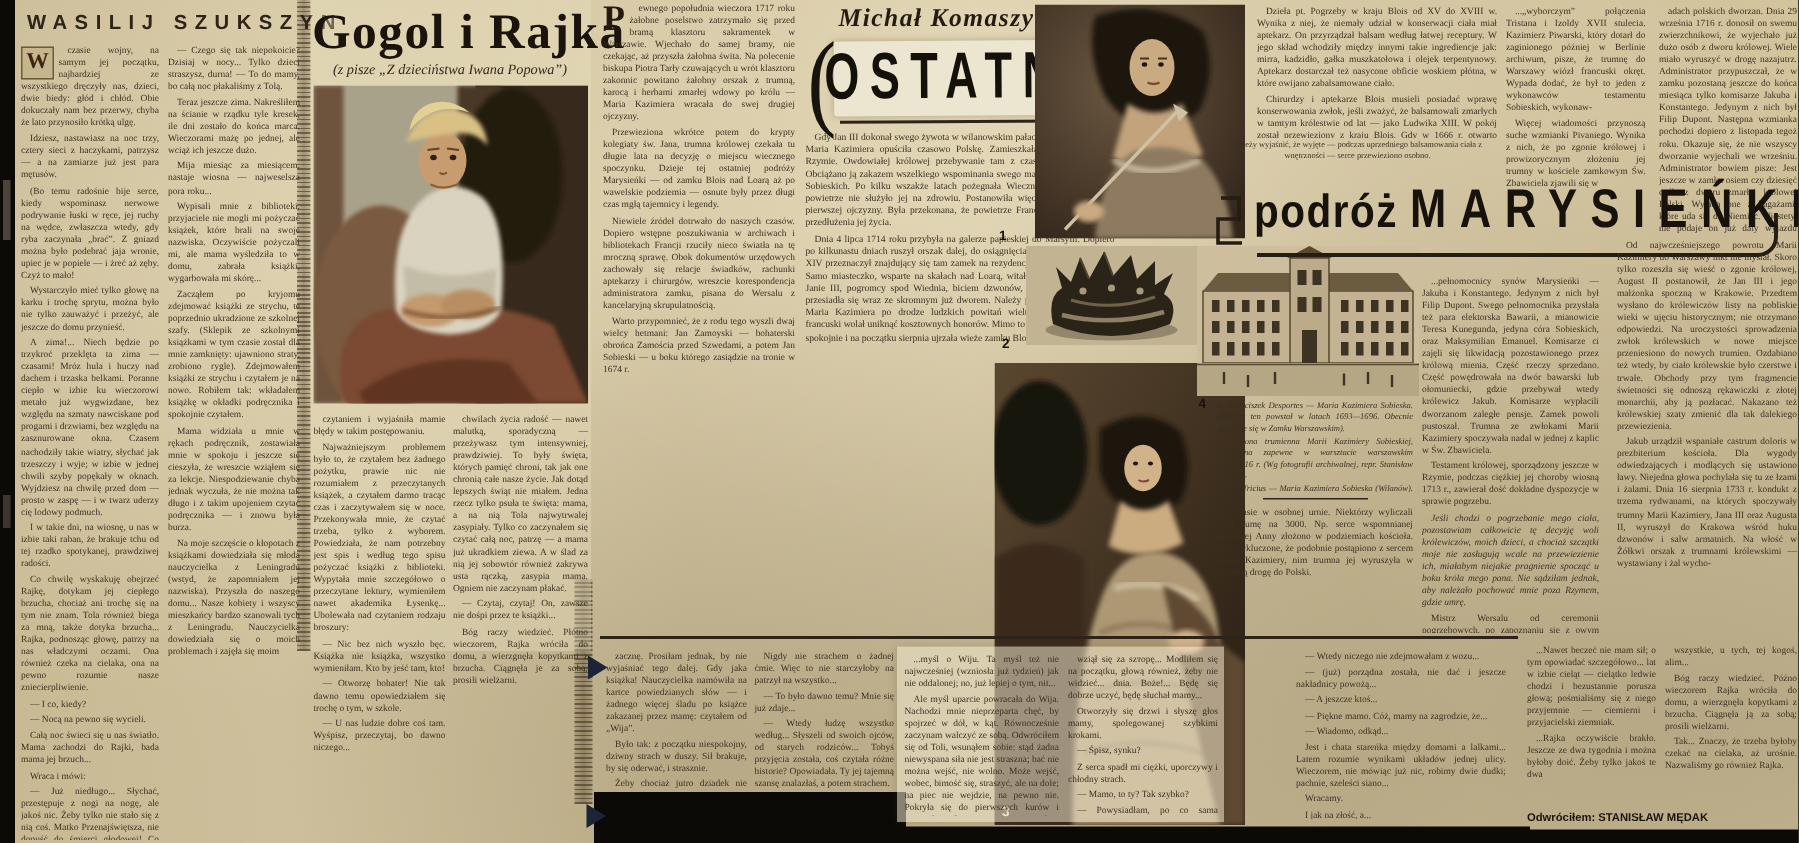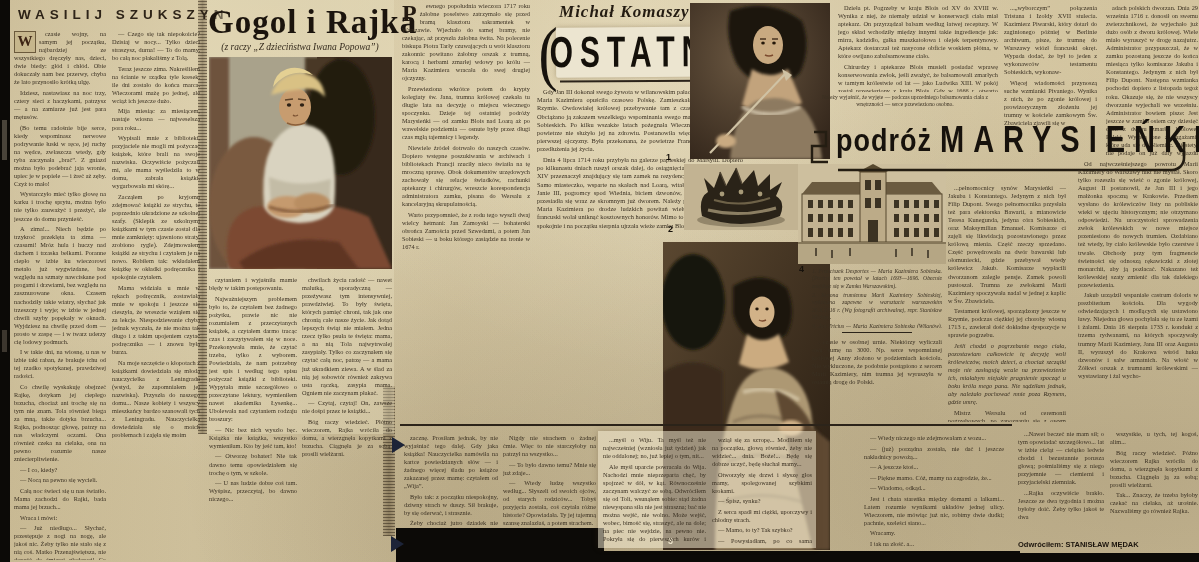--- a/index.html
+++ b/index.html
@@ -78,21 +78,21 @@
       <p>Teraz jeszcze zima. Nakreśliłem na ścianie w rządku tyle kresek, ile dni zostało do końca marca. Wieczorami mażę po jednej, ale wciąż ich jeszcze dużo.</p>
       <p>Mija miesiąc za miesiącem, nastaje wiosna — najweselsza pora roku...</p>
       <p>Wypisali mnie z biblioteki, przyjaciele nie mogli mi pożyczać książek, które brali na swoje nazwiska. Oczywiście pożyczali mi, ale mama wyśledziła to w domu, zabrała książki, wygarbowała mi skórę...</p>
       <p>Zacząłem po kryjomu zdejmować książki ze strychu, te poprzednio ukradzione ze szkolnej szafy. (Sklepik ze szkolnymi książkami w tym czasie został dla mnie zamknięty: ujawniono straty, zrobiono rygle). Zdejmowałem książki ze strychu i czytałem je na nowo. Robiłem tak: wkładałem książkę w okładki podręcznika i spokojnie czytałem.</p>
       <p>Mama widziała u mnie w rękach podręcznik, zostawiała mnie w spokoju i jeszcze się cieszyła, że wreszcie wziąłem się za lekcje. Niespodziewanie chyba jednak wyczuła, że nie można tak długo i z takim upojeniem czytać podręcznika — i znowu była burza.</p>
       <p>Na moje szczęście o kłopotach z książkami dowiedziała się młoda nauczycielka z Leningradu (wstyd, że zapomniałem jej nazwiska). Przyszła do naszego domu... Nasze kobiety i wszyscy mieszkańcy bardzo szanowali tych z Leningradu. Nauczycielka dowiedziała się o moich problemach i zajęła się moim</p>
     </div>
 
   <div class="abs patch" style="left:207px;top:0;width:187px;height:434px;"></div>
   <div id="gogol-title" class="abs" style="left:208px;top:4px;width:184px;">Gogol i Rajka</div>
-  <div id="gogol-sub" class="abs" style="left:206px;top:42px;width:188px;">(z raczy „Z dzieciństwa Iwana Popowa”)</div>
+  <div id="gogol-sub" class="abs" style="left:206px;top:42px;width:188px;">(z pisze „Z dzieciństwa Iwana Popowa”)</div>
 
   <figure class="abs" style="left:209px;top:57px;width:183px;height:212px;">
     <svg width="183" height="212" viewBox="0 0 183 212">
       <defs>
           <filter id="soft">
             <feGaussianBlur stdDeviation="1.4"></feGaussianBlur>
           </filter>
         </defs>
       <rect width="183" height="212" fill="#a9a28b"></rect>
       <rect x="108" width="75" height="212" fill="#37291c"></rect>

